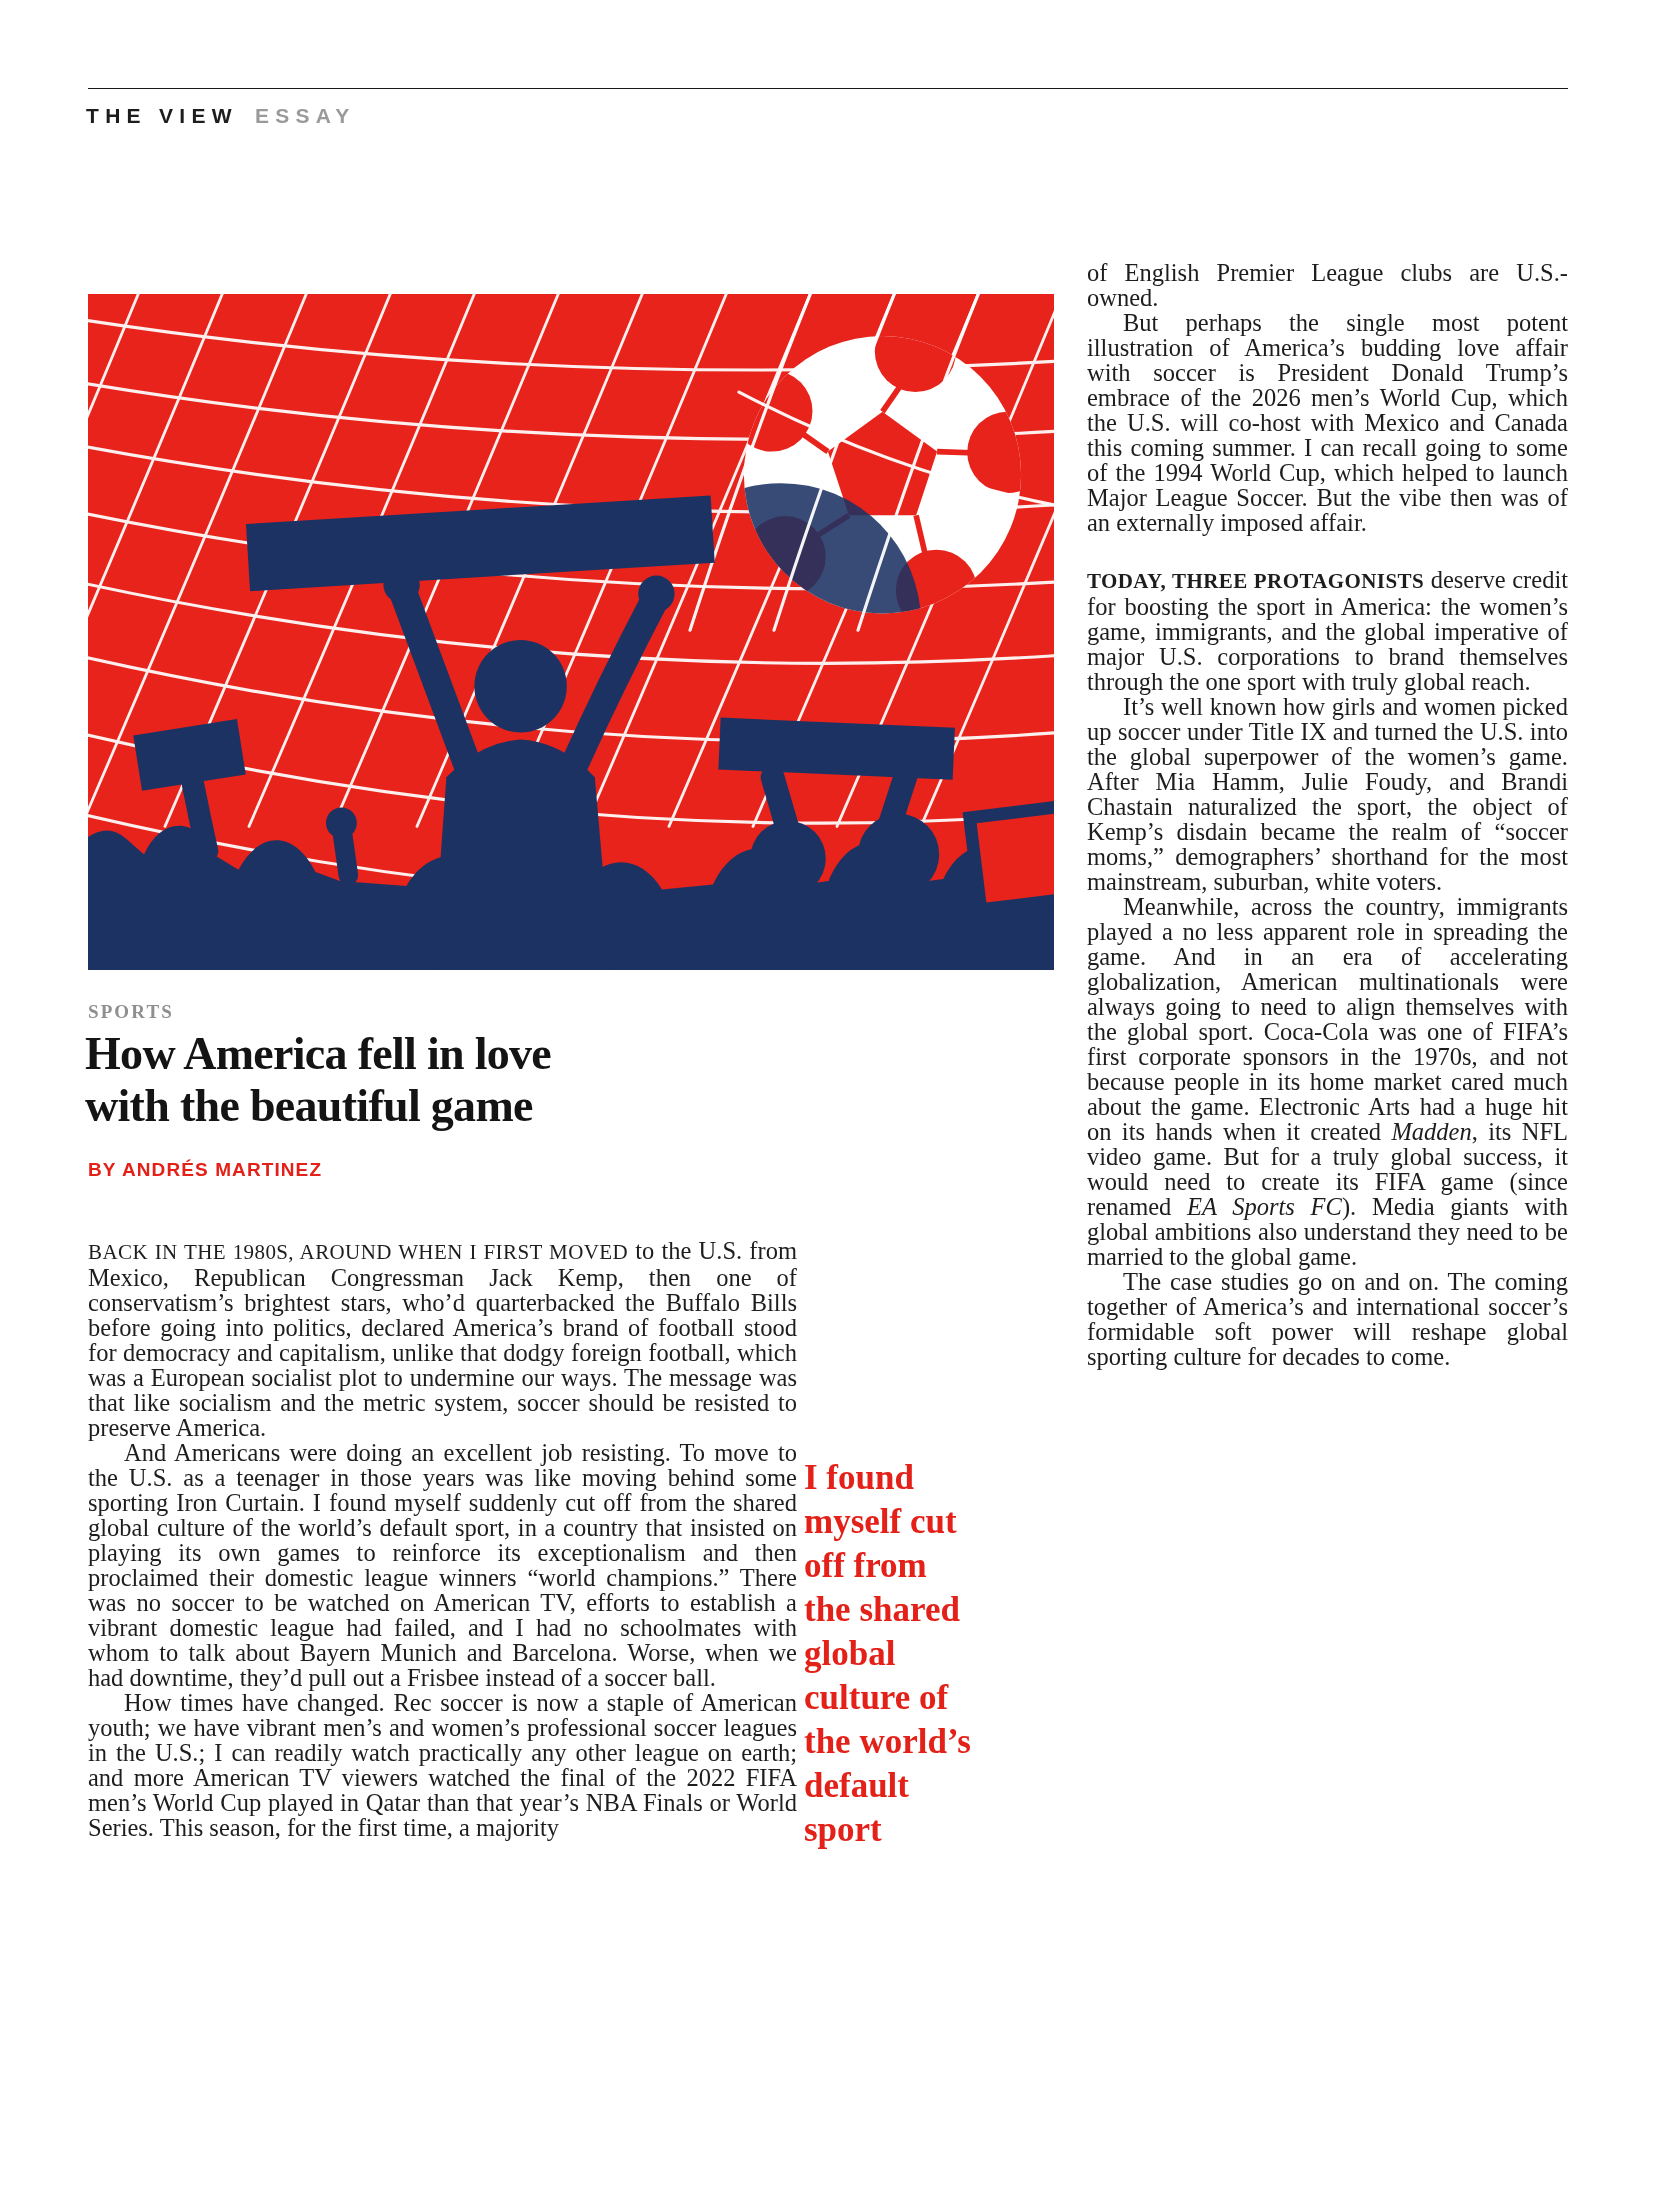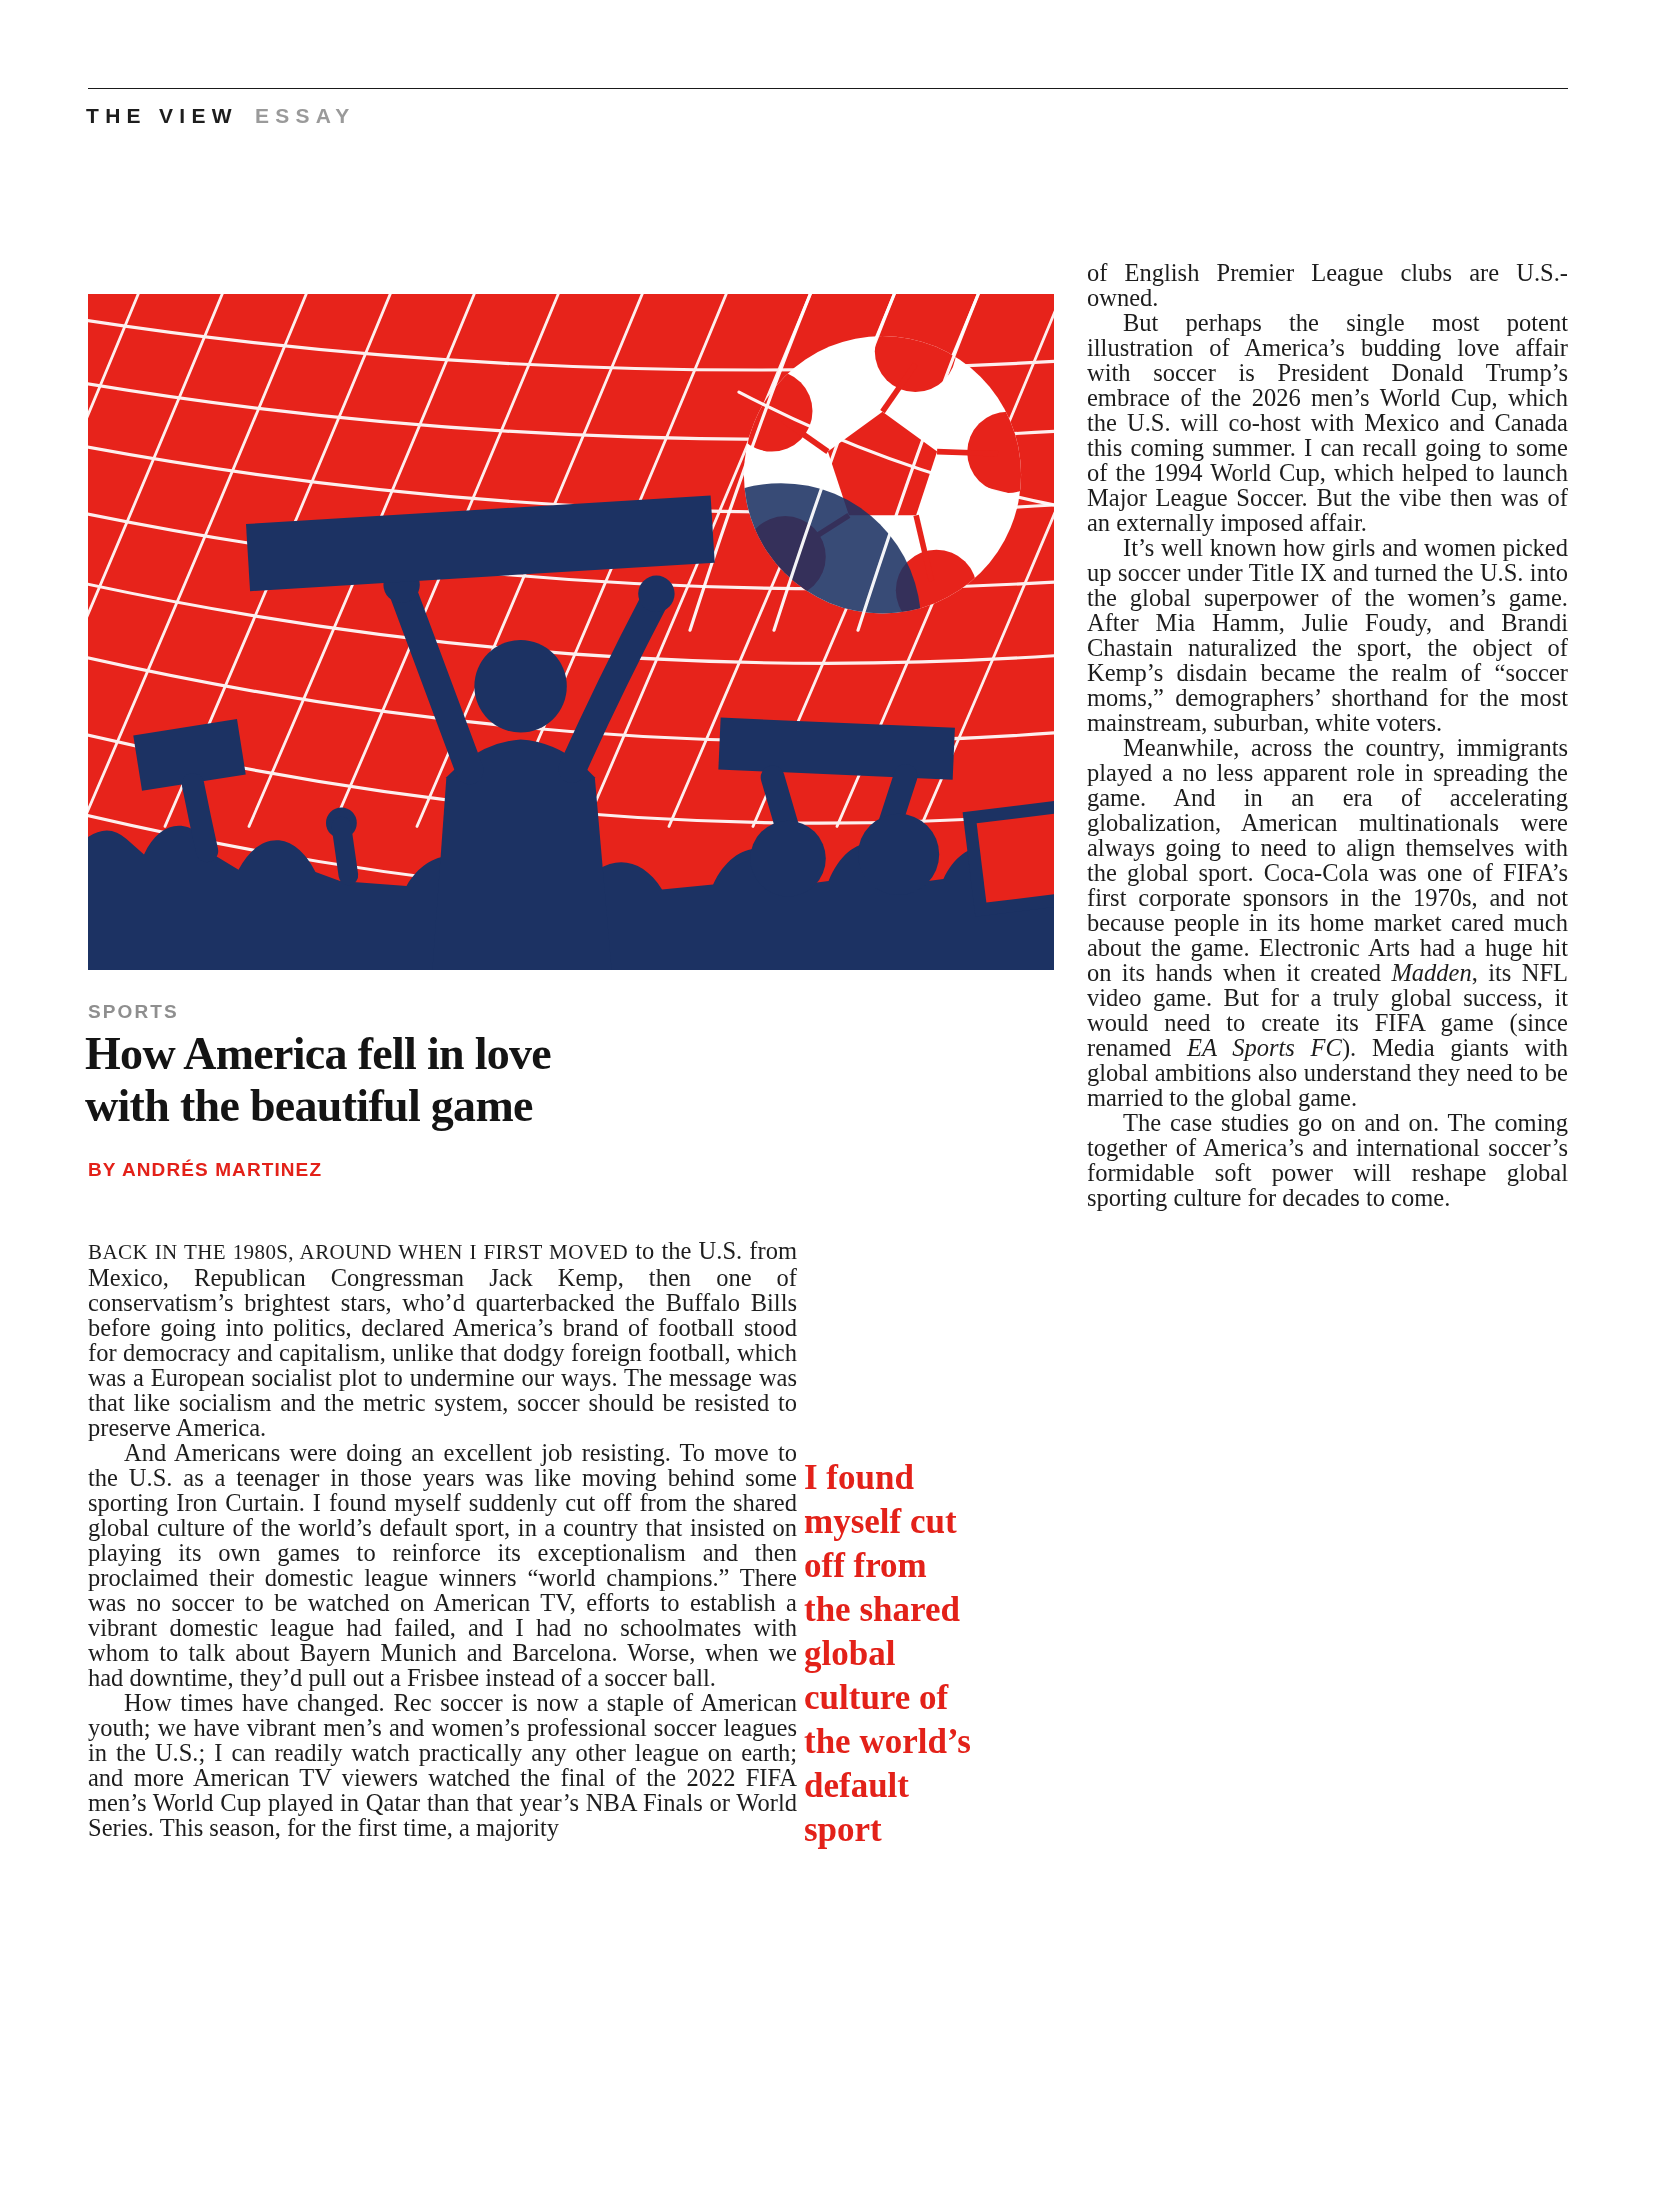--- a/index.html
+++ b/index.html
@@ -22,21 +22,21 @@
     white-space:nowrap;
   }
   .masthead .section{color:#1d1d1d;}
   .masthead .label{color:#9a9a9a;margin-left:17px;}
   .illustration{
     position:absolute;left:88px;top:294px;width:966px;height:676px;
   }
   .illustration svg{display:block;width:100%;height:100%;}
   .kicker{
     position:absolute;left:88px;top:1001px;
-    font-family:Liberation Sans, sans-serif;
+    font-family:Liberation Serif, serif;
     font-weight:bold;font-size:19px;letter-spacing:2.1px;color:#8f8f8f;
   }
   .headline{
     position:absolute;left:85px;top:1028px;width:700px;
     font-weight:bold;font-size:46px;line-height:52px;letter-spacing:-0.7px;
     color:#141414;white-space:pre-line;
   }
   .byline{
     position:absolute;left:88px;top:1159px;
     font-family:"Liberation Sans","DejaVu Sans",sans-serif;
@@ -201,20 +201,21 @@
 the shared
 global
 culture of
 the world’s
 default
 sport</div>
 
   <div class="bodycol col-right">
     <p>of English Premier League clubs are U.S.-owned.</p>
     <p class="indent">But perhaps the single most potent illustration of America’s budding love affair with soccer is President Donald Trump’s embrace of the 2026 men’s World Cup, which the U.S. will co-host with Mexico and Canada this coming summer. I can recall going to some of the 1994 World Cup, which helped to launch Major League Soccer. But the vibe then was of an externally imposed affair.</p>
+    <p class="section-break"><span class="lead-bold">TODAY, THREE PROTAGONISTS</span><span> deserve credit for boosting the sport in America: the women’s game, immigrants, and the global imperative of major U.S. corporations to brand themselves through the one sport with truly global reach.</span></p>
     <p class="indent">It’s well known how girls and women picked up soccer under Title IX and turned the U.S. into the global superpower of the women’s game. After Mia Hamm, Julie Foudy, and Brandi Chastain naturalized the sport, the object of Kemp’s disdain became the realm of “soccer moms,” demographers’ shorthand for the most mainstream, suburban, white voters.</p>
     <p class="indent"><span>Meanwhile, across the country, immigrants played a no less apparent role in spreading the game. And in an era of accelerating globalization, American multinationals were always going to need to align themselves with the global sport. Coca-Cola was one of FIFA’s first corporate sponsors in the 1970s, and not because people in its home market cared much about the game. Electronic Arts had a huge hit on its hands when it created </span><span class="it">Madden</span><span>, its NFL video game. But for a truly global success, it would need to create its FIFA game (since renamed </span><span class="it">EA Sports FC</span><span>). Media giants with global ambitions also understand they need to be married to the global game.</span></p>
     <p class="indent">The case studies go on and on. The coming together of America’s and international soccer’s formidable soft power will reshape global sporting culture for decades to come.</p>
   </div>
 
   <div class="note-rule"></div>
 
 
   <div class="footer">
     <span>22</span><span class="brand">TIME</span><span class="date">January 26, 2026</span>

